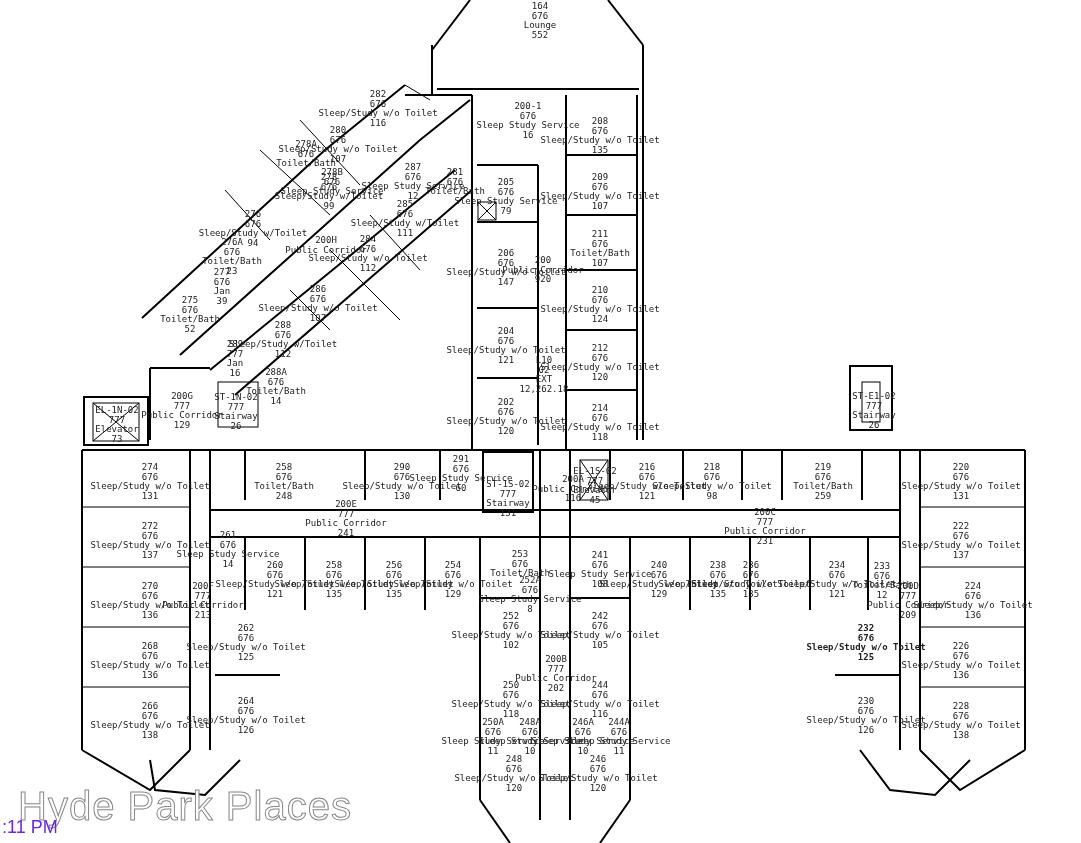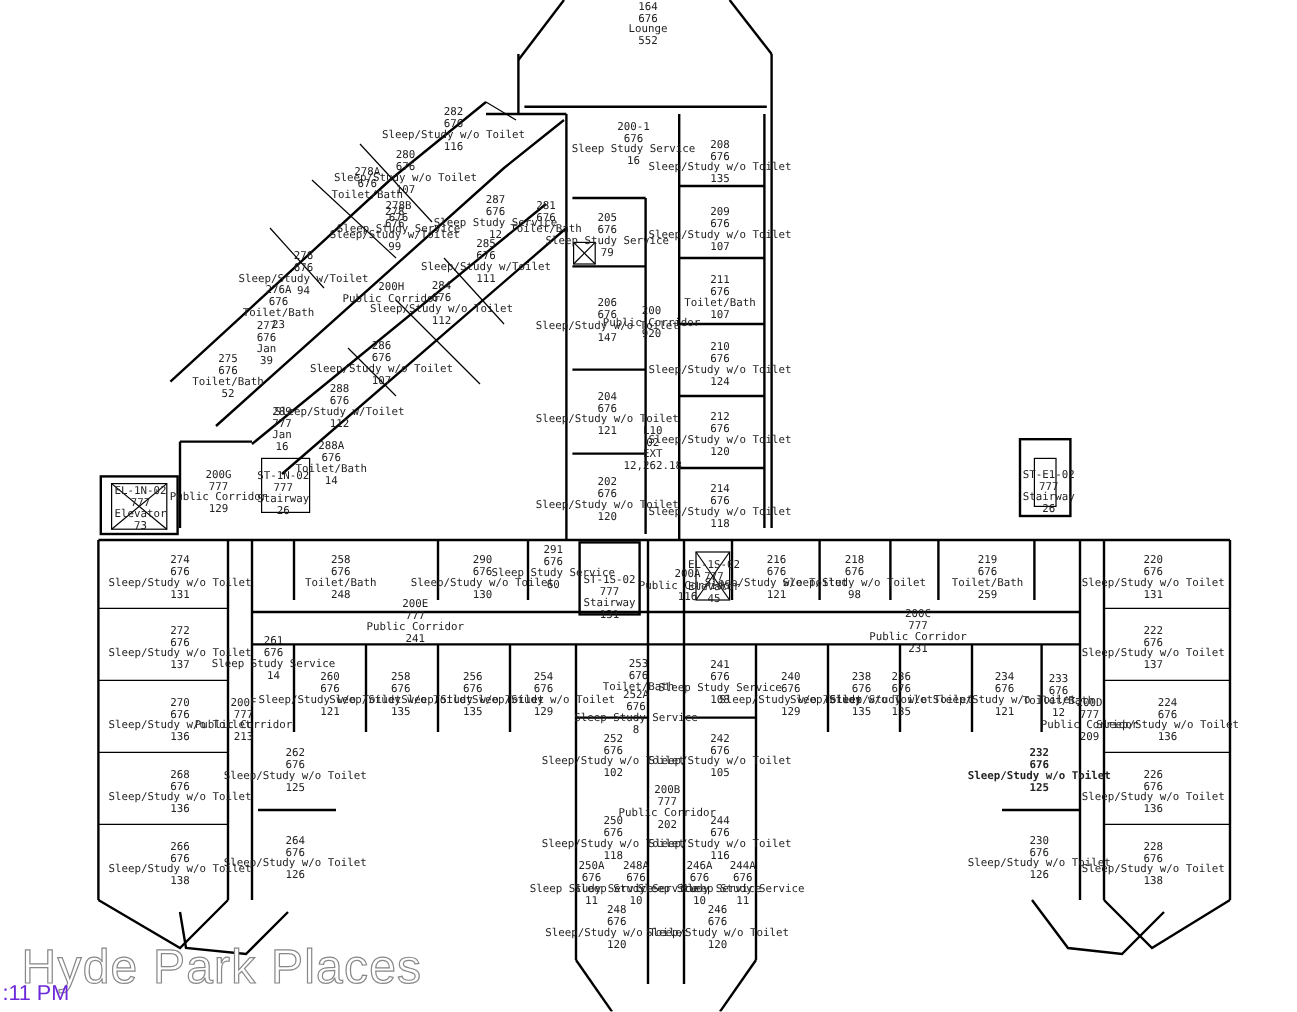--- a/index.html
+++ b/index.html
@@ -444,21 +444,21 @@
       <span>676</span>
       <span>Sleep/Study w/o Toilet</span>
       <span>135</span>
     </div>
     <div class="rl" style="left: 453px; top: 561px;">
       <span>254</span>
       <span>676</span>
       <span>Sleep/Study w/o Toilet</span>
       <span>129</span>
     </div>
-    <div class="rl" style="left: 532px; top: 550px; text-align: center;">
+    <div class="rl" style="left: 520px; top: 550px; text-align: center;">
       <span>253</span>
       <span>676</span>
       <span>Toilet/Bath</span>
     </div>
     <div class="rl" style="left: 530px; top: 576px;">
       <span>252A</span>
       <span>676</span>
       <span>Sleep Study Service</span>
       <span>8</span>
     </div>

